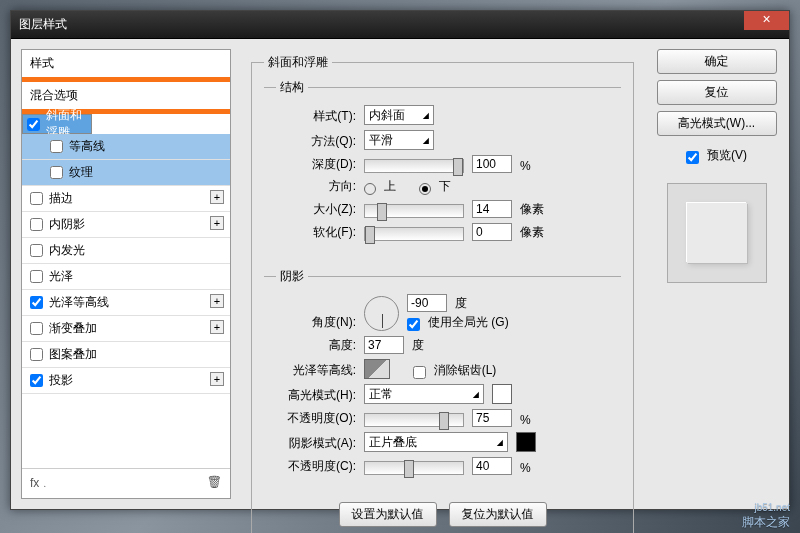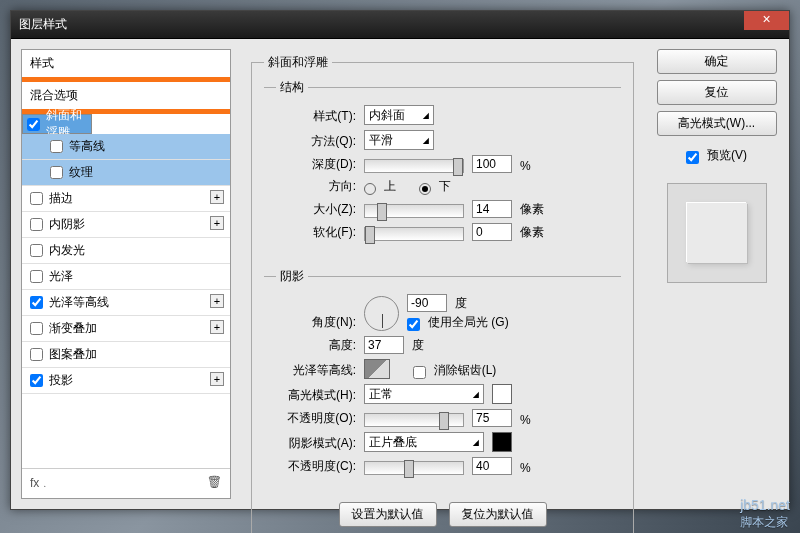--- a/index.html
+++ b/index.html
@@ -36,21 +36,21 @@
 .dial::after{content:"";position:absolute;left:50%;top:50%;width:1px;height:14px;background:#444;transform-origin:top;transform:rotate(0deg)}
 .swatch{width:26px;height:20px;background:linear-gradient(135deg,#888 50%,#ddd 50%);border:1px solid #666}
 .cbox{width:20px;height:20px;border:1px solid #666;background:#fff}
 .cbox.k{background:#000}
 .btn{background:linear-gradient(#fdfdfd,#e0e0e0);border:1px solid #888;padding:3px 12px;border-radius:3px}
 .right{width:125px;display:flex;flex-direction:column;gap:6px;align-items:center}
 .right .btn{width:120px}
 .prev{width:100px;height:100px;border:1px solid #aaa;background:#ddd;margin-top:8px;display:flex;align-items:center;justify-content:center}
 .pbox{width:60px;height:60px;background:#eaeaea;box-shadow:1px 1px 0 #bbb,-1px -1px 0 #fff,2px 2px 6px rgba(0,0,0,.15)}
 .wm{position:absolute;right:10px;bottom:2px;color:#a5c5e5;font-size:14px;text-shadow:0 1px 1px rgba(0,0,0,.4)}
-.wm small{display:block;text-align:right;font-size:14px}
+.wm small{display:block;text-align:right;font-size:10px}
 .botbtns{display:flex;gap:12px;justify-content:center;margin-top:6px}
 </style>
 </head>
 <body>
 
 <div class="dialog">
  <div class="titlebar">
   <span>图层样式</span>
   <div class="close">×</div>
  </div>
@@ -173,21 +173,21 @@
               <div class="cbox"></div>
             </div>
      <div class="frow">
               <span class="lbl">不透明度(O):</span>
               <div class="slider s75"></div>
               <input class="num" value="75" style="">
               <span>%</span>
             </div>
      <div class="frow">
               <span class="lbl">阴影模式(A):</span>
-              <div class="sel" style="width:120px">
+              <div class="sel" style="width:144px">
                 <span>正片叠底</span>
                 <span class="arr">◢</span>
               </div>
               <div class="cbox k"></div>
             </div>
      <div class="frow">
               <span class="lbl">不透明度(C):</span>
               <div class="slider s40"></div>
               <input class="num" value="40" style="">
               <span>%</span>

